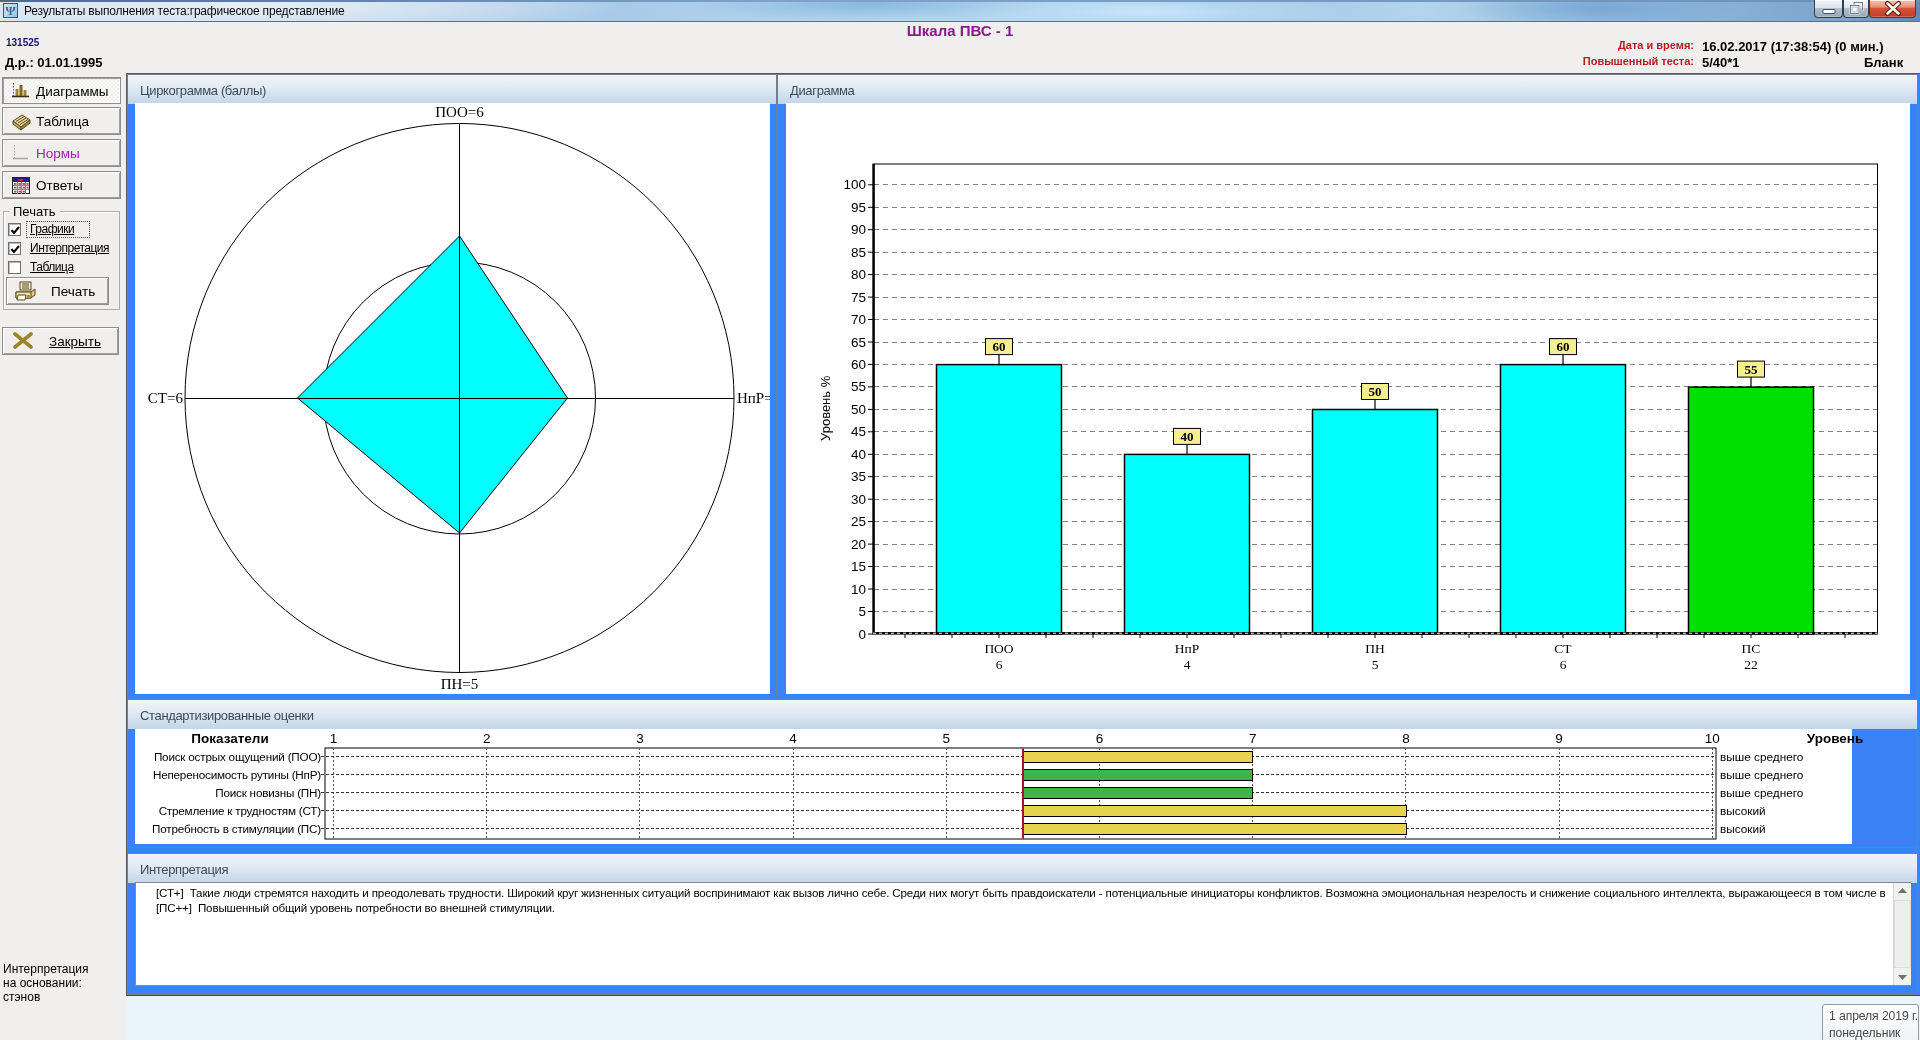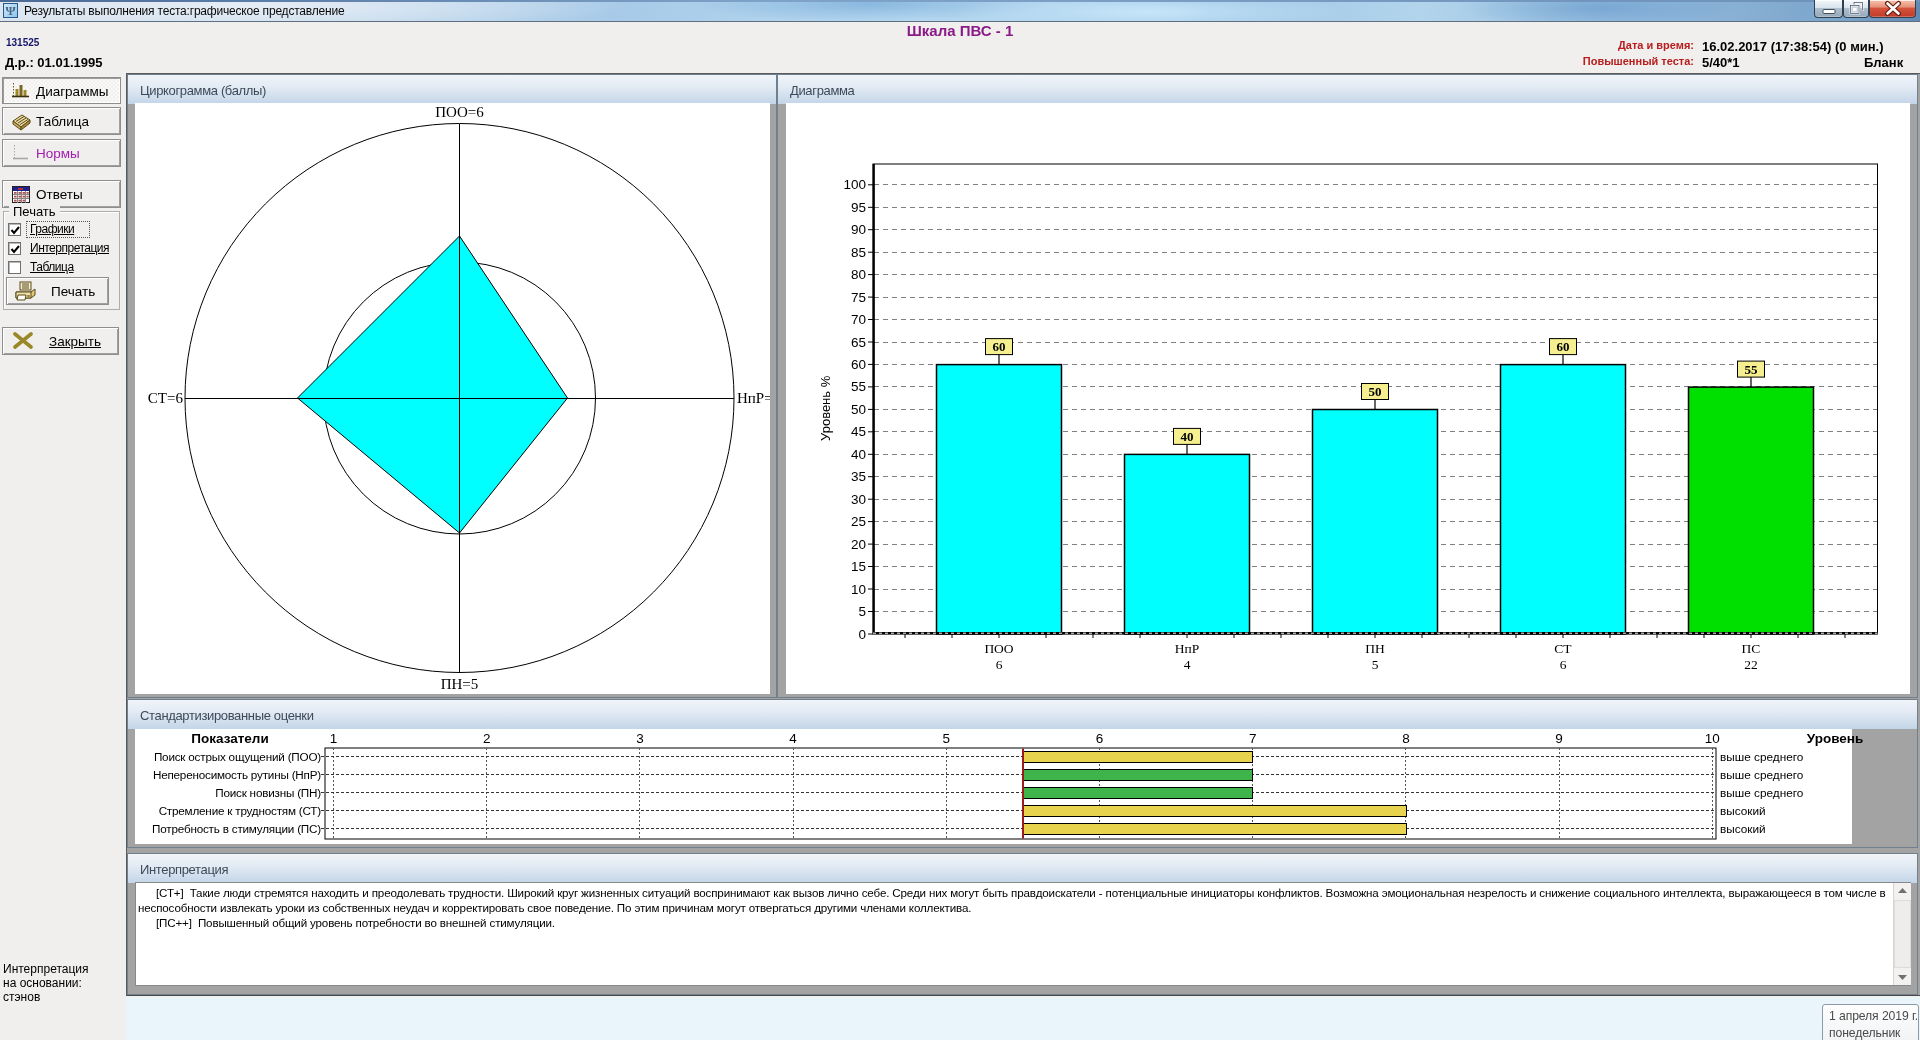--- a/index.html
+++ b/index.html
@@ -33,38 +33,38 @@
 .inflabel { text-align:right; font-size:11px; font-weight:bold; color:#b91c1c; }
 .infval { font-size:13px; font-weight:bold; color:#000; }
 
 
 .sbtn { left:2px; width:119px; height:28px; background:#F0EFED; border:1px solid #8E8E8E; box-shadow:inset 1px 1px 0 #FFFFFF, inset -1px -1px 0 #A0A0A0; font-size:13.5px; color:#000; }
 .sbtn .lbl { position:absolute; left:33px; top:6px; }
 #sb1 { top:77px; height:27px; background:#F7F7F5; box-shadow:inset 1px 1px 0 #9B9B9B, inset -1px -1px 0 #FFFFFF;
   background-image:repeating-conic-gradient(#F9F9F8 0 25%, #F1F0EE 0 50%); background-size:4px 4px; }
 #sb2 { top:107px; }
 #sb3 { top:139px; color:#a21caf; }
-#sb4 { top:180px;padding-left:28px; }
+#sb4 { top:171px;padding-left:28px; }
 
 #grpbox { left:3px; top:211px; width:117px; height:99px; border:1px solid #ADADAD; box-shadow:inset 1px 1px 0 #FFFFFF; }
 #grplbl { left:9px; top:204px; background:#F0EFED; padding:0 4px; font-size:13px; }
 .cb { width:13px; height:13px; background:#FFF; border:1px solid #707070; box-shadow:inset 1px 1px 0 #B8B8B8; }
 .cb svg { position:absolute; left:0px; top:0px; }
 .cblbl { font-size:12px; letter-spacing:-0.5px; color:#000;text-decoration:underline; }
 #focusrect { left:26px; top:221px; width:64px; height:17px; border:1px dotted #555; }
 
 .pushbtn { background:#F0EFED; border:1px solid #8E8E8E; box-shadow:inset 1px 1px 0 #FFFFFF, inset -1px -1px 0 #A0A0A0; font-size:13.5px; }
 #printbtn { left:6px; top:277px; width:103px; height:28px; }
 #printbtn .lbl { position:absolute; left:44px; top:6px; }
 #closebtn { left:2px; top:327px; width:117px; height:28px; }
 #closebtn .lbl { position:absolute; left:46px; top:6px;text-decoration:underline; }
 #basedon { left:3px; top:962px; font-size:12px; line-height:14px; color:#000; }
 
 
-#main { left:126px; top:73px; width:1794px; height:923px; background:#a3a3a3; border-top:1px solid #5A5A5A; border-left:1px solid #5A5A5A; border-bottom:1px solid #4A4A4A; }
+#main { left:126px; top:73px; width:1794px; height:923px; background:#3b82f6; border-top:1px solid #5A5A5A; border-left:1px solid #5A5A5A; border-bottom:1px solid #4A4A4A; }
 .panel { position:absolute; border:1px solid #70808E; }
 .panel-h { position:absolute; left:0; top:0; width:100%; height:29px; background:linear-gradient(#F0F4F9 0%,#E3EBF4 40%,#C3D5E8 100%); }
 .panel-h span { position:absolute; left:12px; top:8px; font-size:13px; letter-spacing:-0.35px; color:#3E4A59; }
 .panel-c { position:absolute; background:#FFF; }
 #panel1 { left:0px; top:0px; width:650px; height:624px; }
 #panel2 { left:650px; top:0px; width:1141px; height:624px; }
 #panel3 { left:0px; top:625px; width:1791px; height:149px; }
 #panel4 { left:0px; top:779px; width:1791px; height:142px; }
 #p1c { left:7px; top:28px; width:635px; height:591px; }
 #p2c { left:8px; top:28px; width:1124px; height:591px; }
@@ -458,21 +458,20 @@
       </svg>
     </div>
   </div>
   <div class="panel" id="panel4">
     <div class="panel-h">
         <span>Интерпретация</span>
       </div>
     <div class="panel-c" id="p4c">
       <div id="interp">
         <div><span style="display:inline-block;width:18px;"></span>[СТ+]&nbsp; Такие люди стремятся находить и преодолевать трудности. Широкий круг жизненных ситуаций воспринимают как вызов лично себе. Среди них могут быть правдоискатели - потенциальные инициаторы конфликтов. Возможна эмоциональная незрелость и снижение социального интеллекта, выражающееся в том числе в</div>
-        <div>неспособности извлекать уроки из собственных неудач и корректировать свое поведение. По этим причинам могут отвергаться другими членами коллектива.</div>
         <div><span style="display:inline-block;width:18px;"></span>[ПС++]&nbsp; Повышенный общий уровень потребности во внешней стимуляции.</div>
       </div>
       <div id="sbar">
         <div class="sarr" style="top:0;">
             <svg width="11" height="17">
               <path d="M5.5 5 L10 10 L1 10 Z" fill="#707070"></path>
             </svg>
           </div>
         <div class="sarr" style="bottom:0;">
             <svg width="11" height="17">

